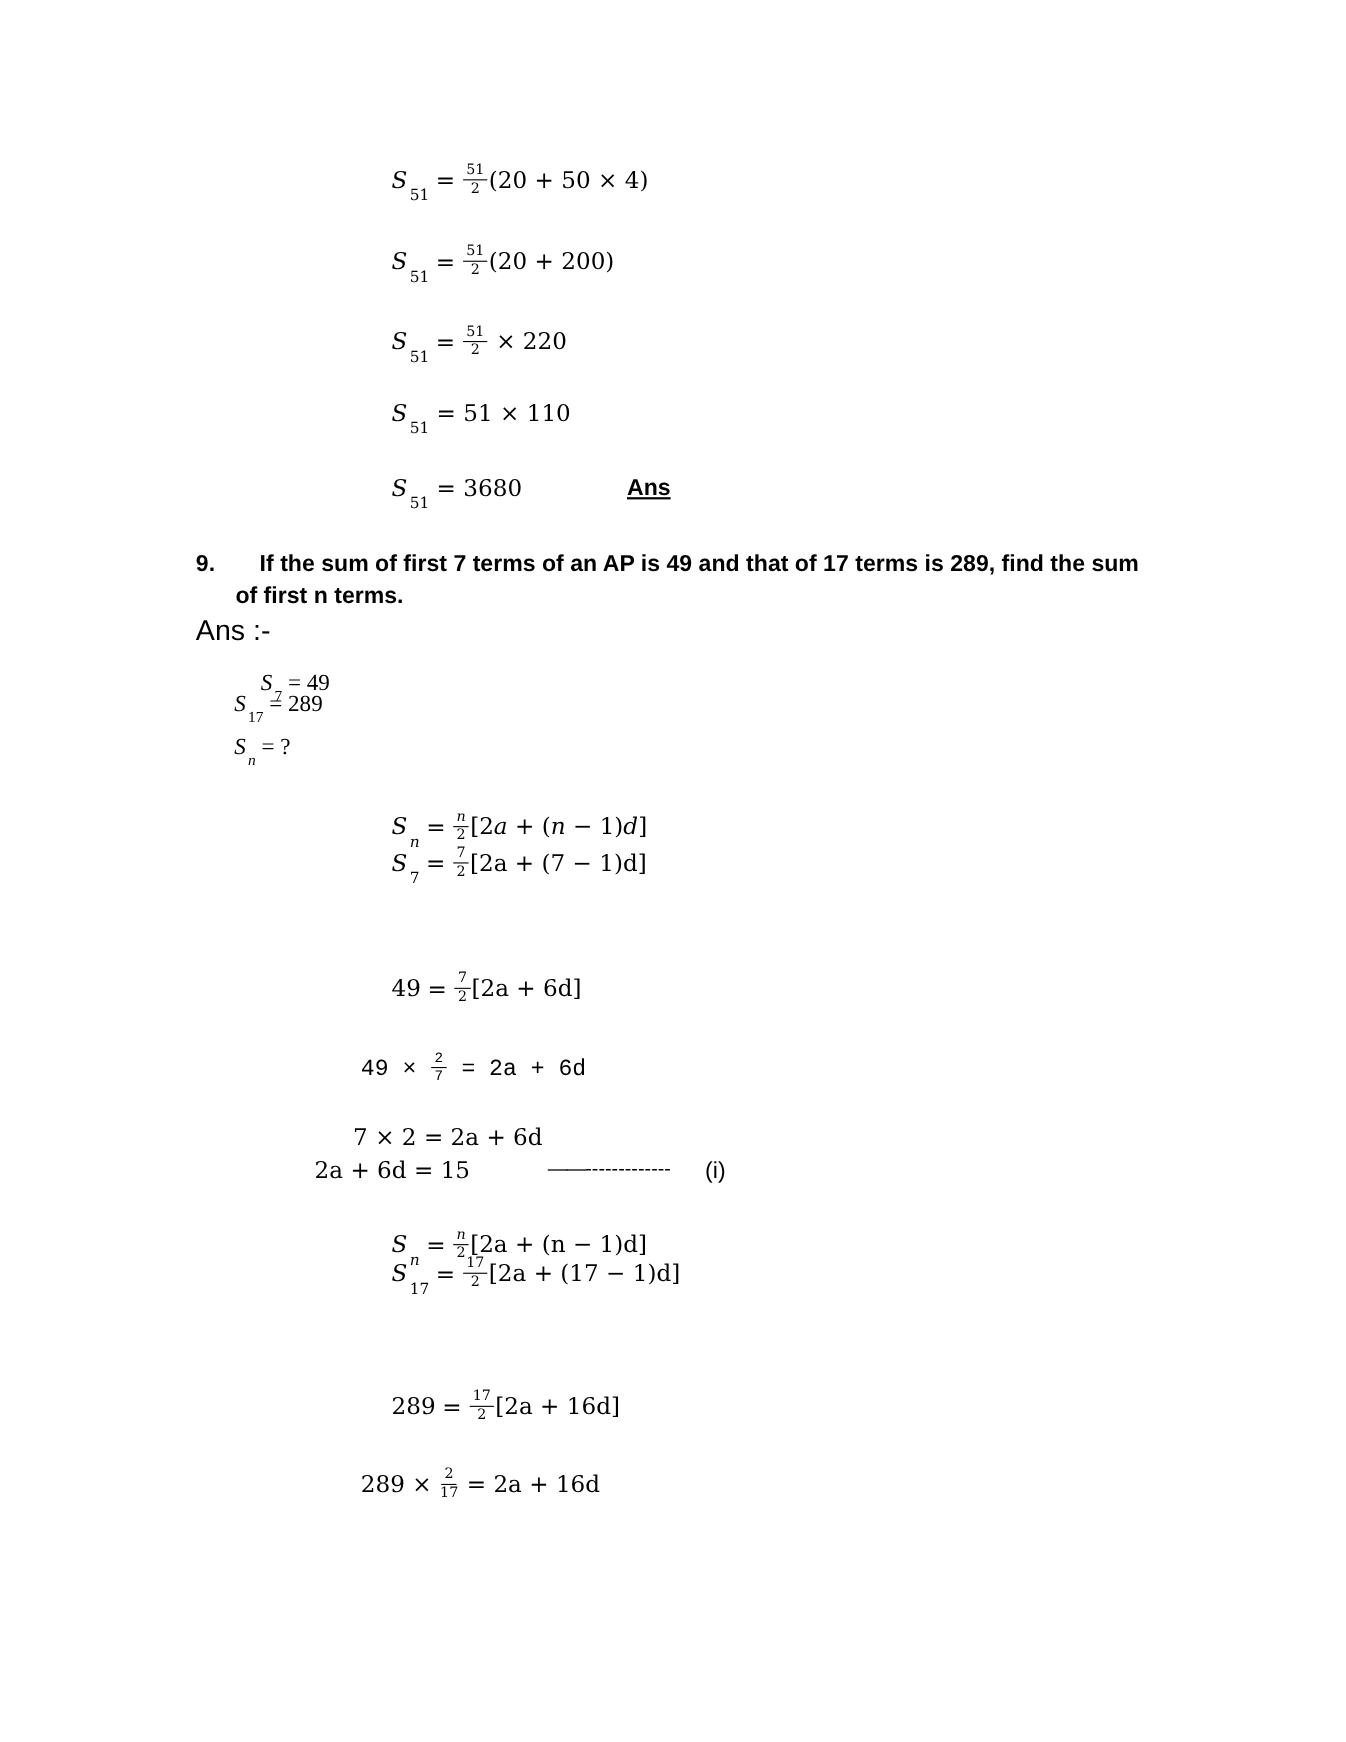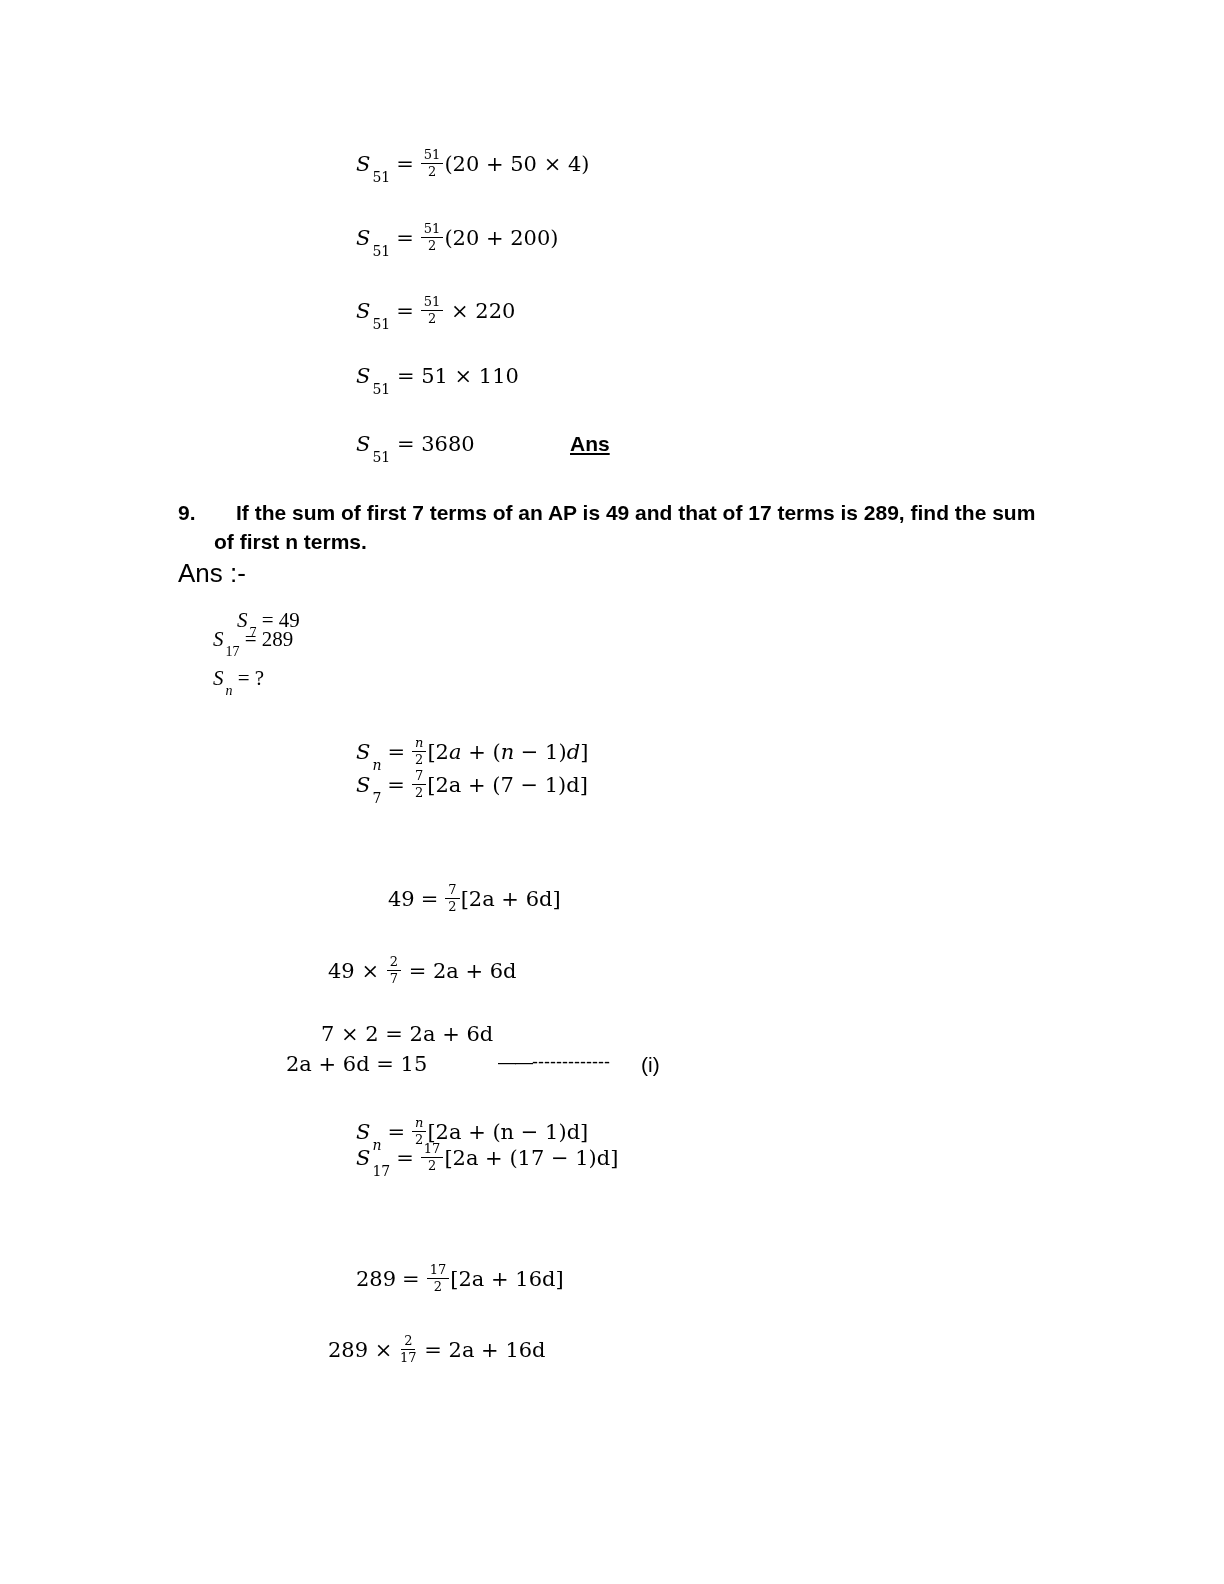--- a/index.html
+++ b/index.html
@@ -75,28 +75,28 @@
     </span><span>[2</span><span class="var">a</span><span> + (</span><span class="var">n</span><span> − 1)</span><span class="var">d</span><span>]</span>
 </div>
 
 <div class="abs math" style="left:356px; top:771px;">
   <span class="var">S</span><span class="sub">7</span><span class="op">=</span><span class="frac">
       <span class="num">7</span>
       <span class="den">2</span>
     </span><span>[2a + (7 − 1)d]</span>
 </div>
 
-<div class="abs math" style="left:356px; top:885px;margin-left:32px;">
+<div class="abs math" style="left:356px; top:885px;">
   <span>49</span><span class="op">=</span><span class="frac">
       <span class="num">7</span>
       <span class="den">2</span>
     </span><span>[2a + 6d]</span>
 </div>
 
-<div class="abs math" style="left:328px; top:957px;">
+<div class="abs math" style="left:328px; top:957px;font-family:Liberation Mono, monospace;">
   <span>49 ×</span>&nbsp;<span class="frac">
       <span class="num">2</span>
       <span class="den">7</span>
     </span>&nbsp;<span>= 2a + 6d</span>
 </div>
 
 <div class="abs math" style="left:321px; top:1024px;">7 × 2 = 2a + 6d</div>
 
 <div class="abs math" style="left:286px; top:1054px;">2a + 6d = 15</div>
 <div class="abs sans" style="left:498px; top:1052px; font-size:18px; letter-spacing:-1px;">——<span style="letter-spacing:0">-------------</span></div>

